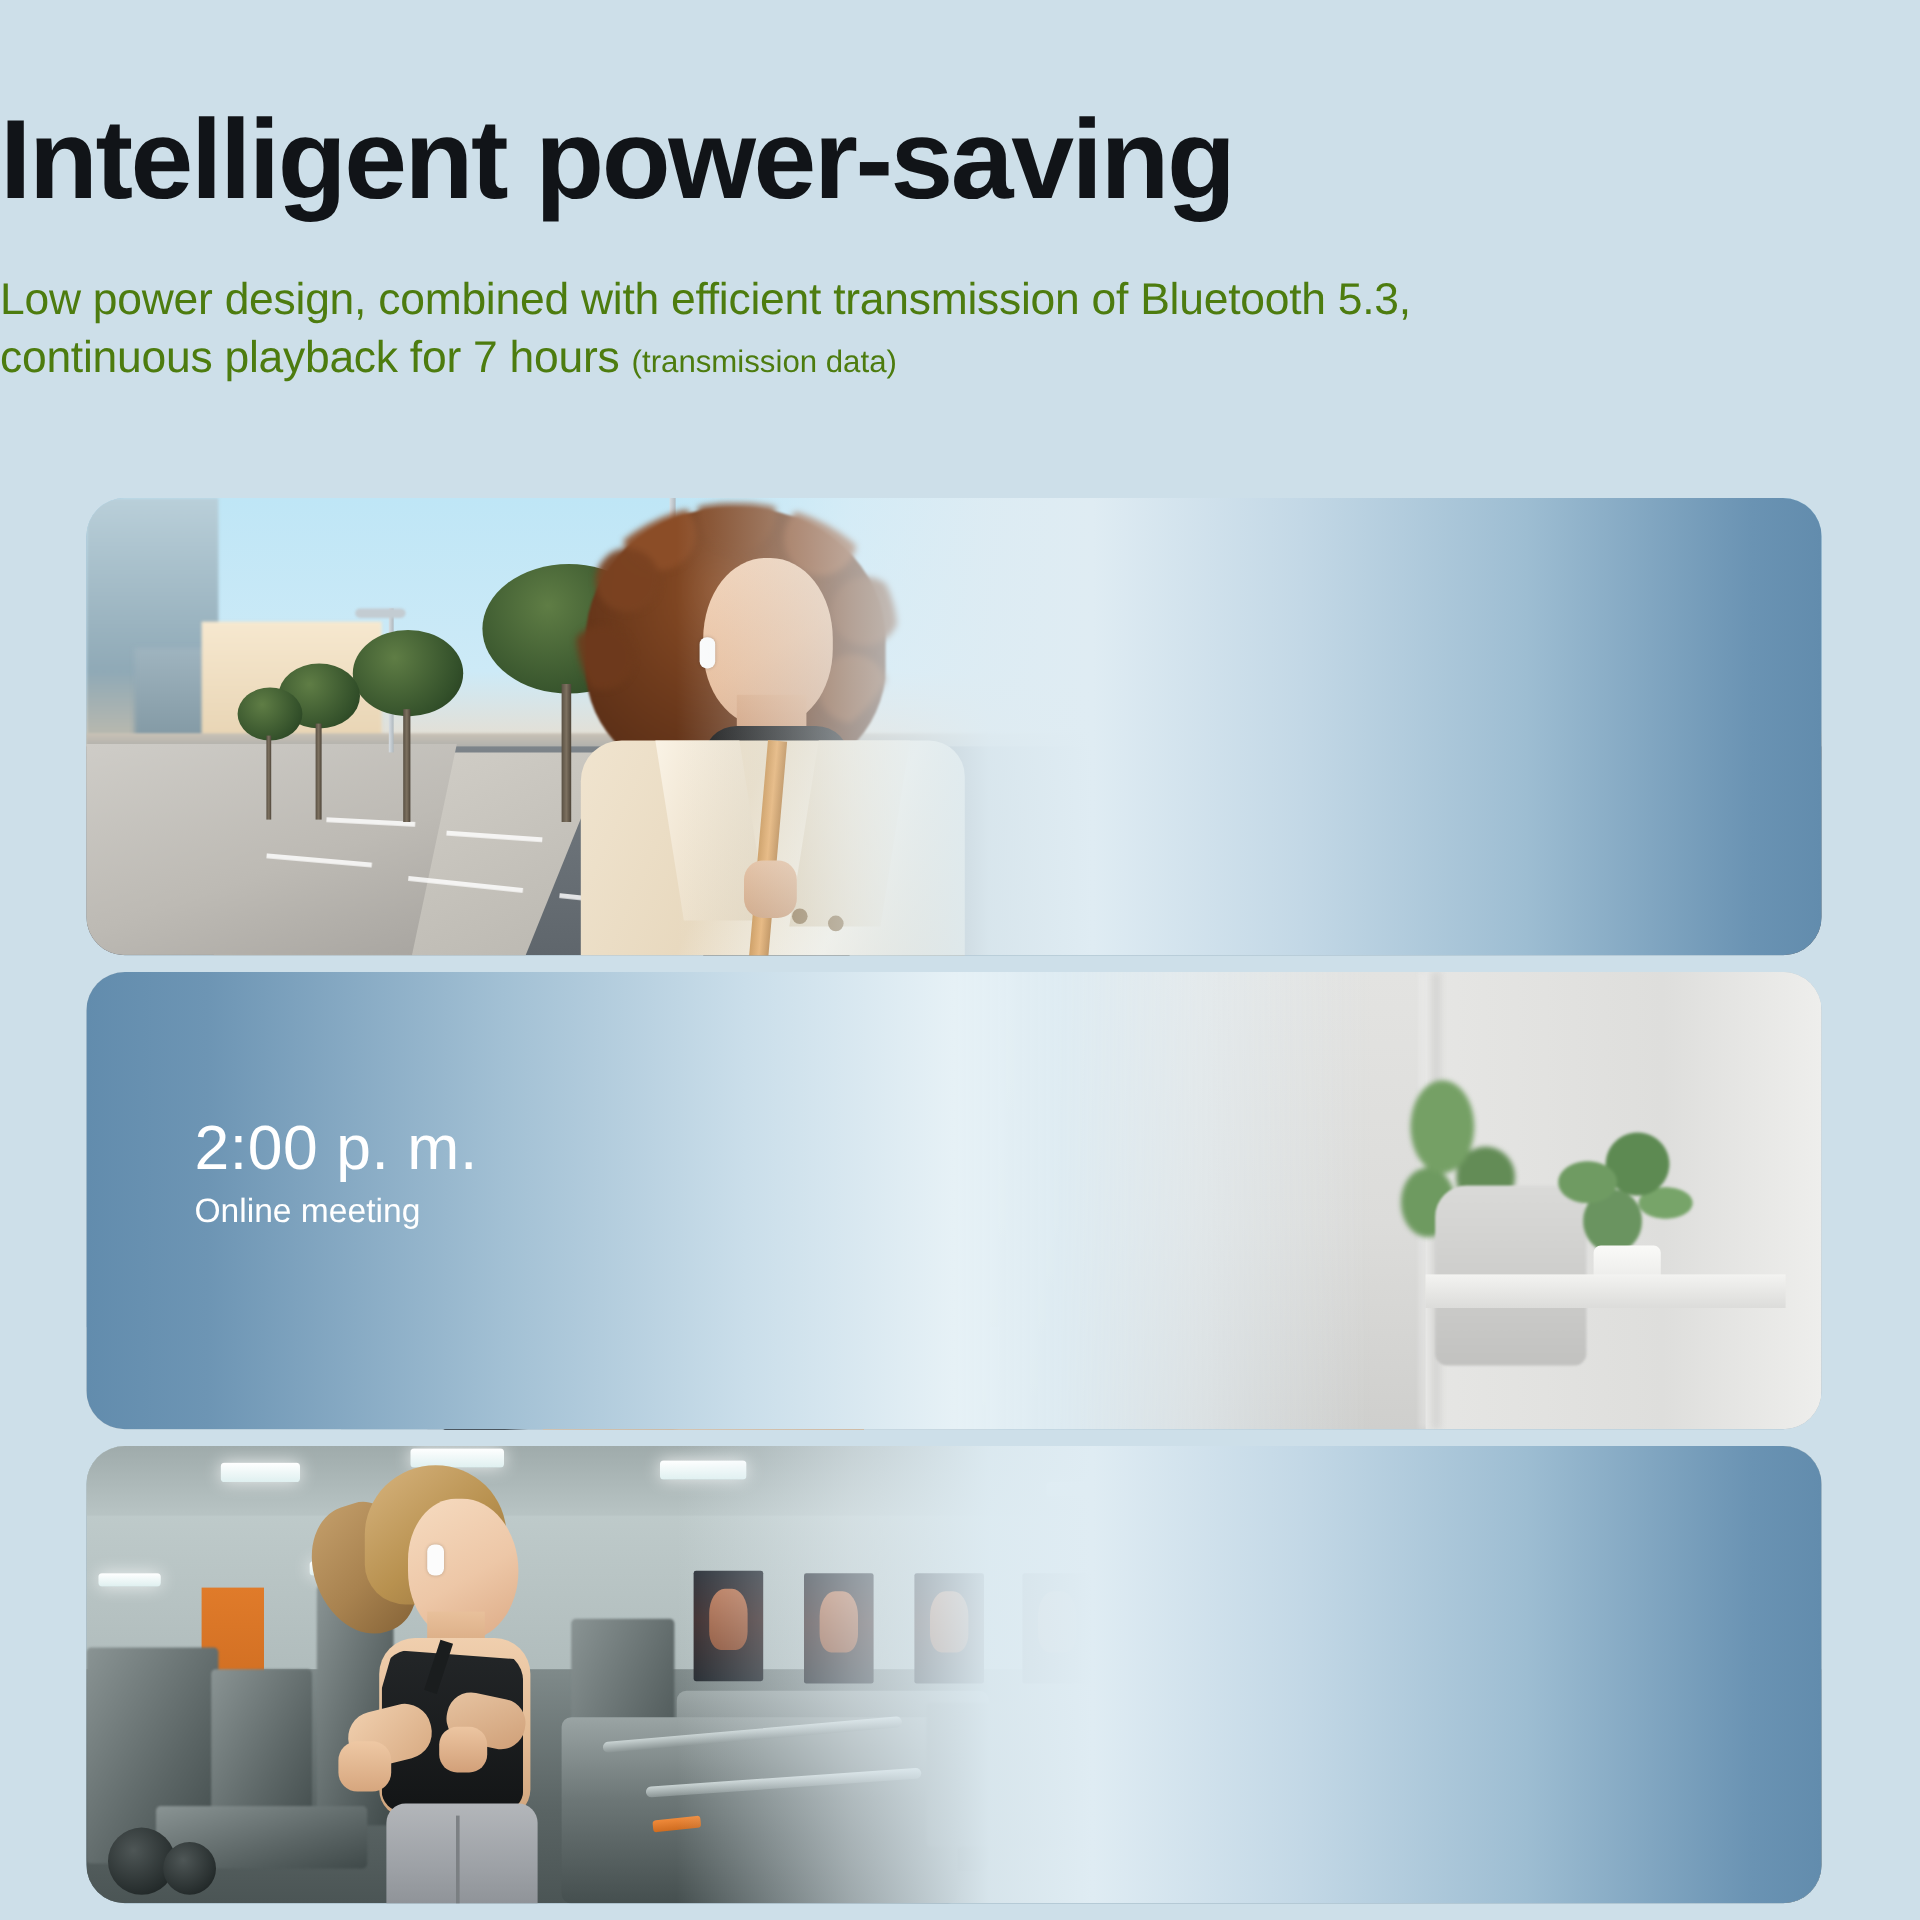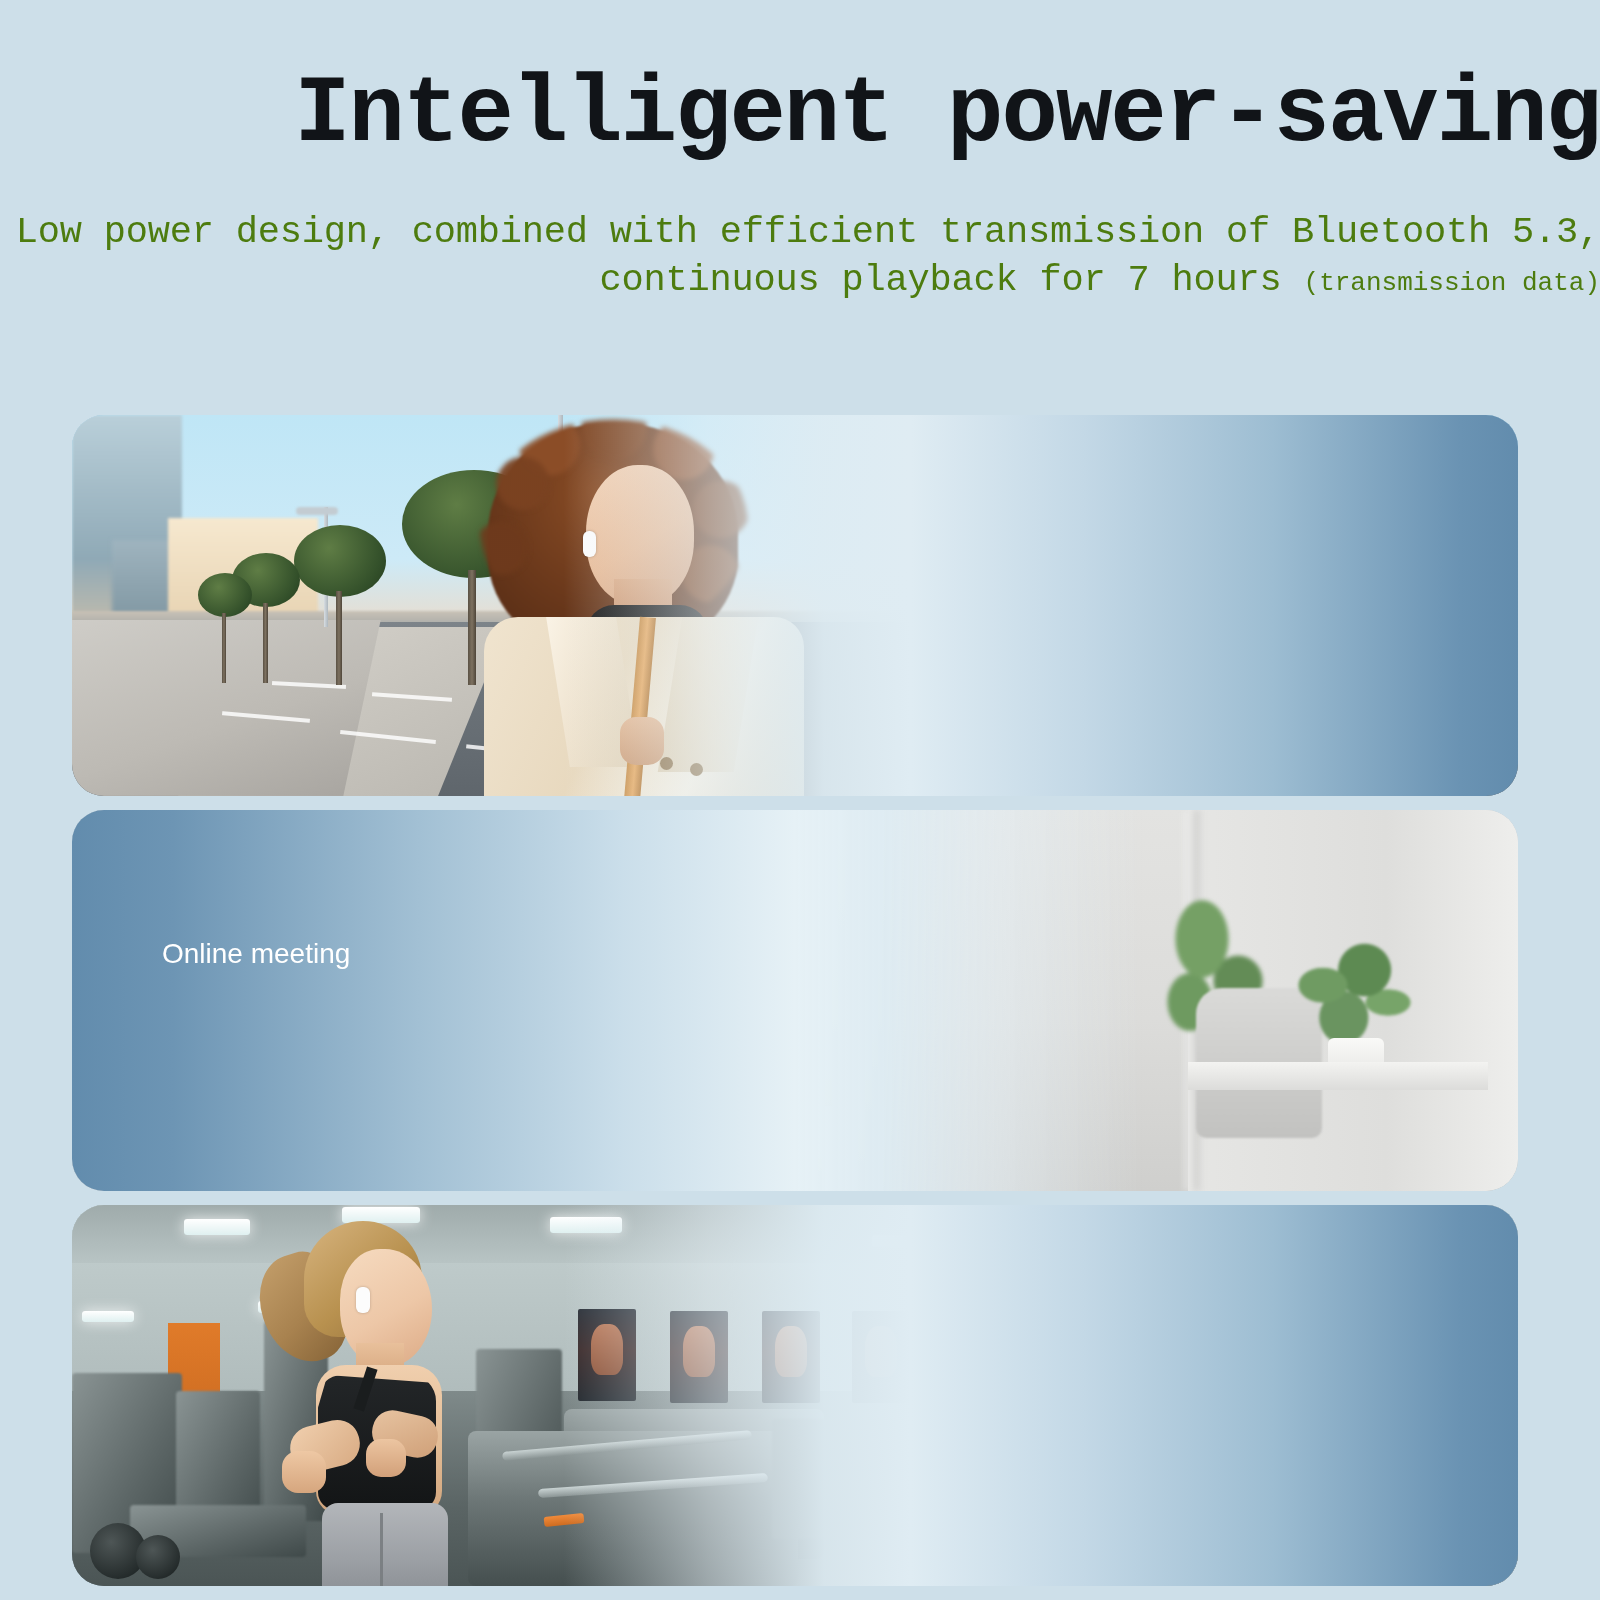--- a/index.html
+++ b/index.html
@@ -11,23 +11,22 @@
   }
 
   body {
     background: #cddfe9;
     font-family: "Liberation Sans", sans-serif;
     position: relative;
   }
 
   
   .header {
-    padding-top: 68px;
-    text-align: right;
-    font-family: Liberation Mono, monospace;
+    padding-top: 86px;
+    text-align: left;
   }
 
   .page-title {
     font-size: 94px;
     font-weight: bold;
     line-height: 1.0;
     color: #111418;
     letter-spacing: -2px;
   }
   .page-title .line2 { display: block; }
@@ -668,20 +667,21 @@
         <div class="w2-collar-r"></div>
         <div class="w2-placket"></div>
         <div class="w2-btn" style="left:99px;top:278px;"></div>
         <div class="w2-btn" style="left:99px;top:326px;"></div>
         <div class="w2-arm"></div>
         <div class="w2-hand"></div>
       </div>
     </div>
     <div class="veil"></div>
     <div class="card-text">
+      <div class="card-time">2:00 p. m.</div>
       <div class="card-label">Online meeting</div>
     </div>
   </div>
 
   <div class="card right-text slot-3">
     <div class="photo scene-gym">
       <div class="sc3-wall"></div>
       <div class="sc3-ceil"></div>
       <div class="sc3-floor"></div>
 

